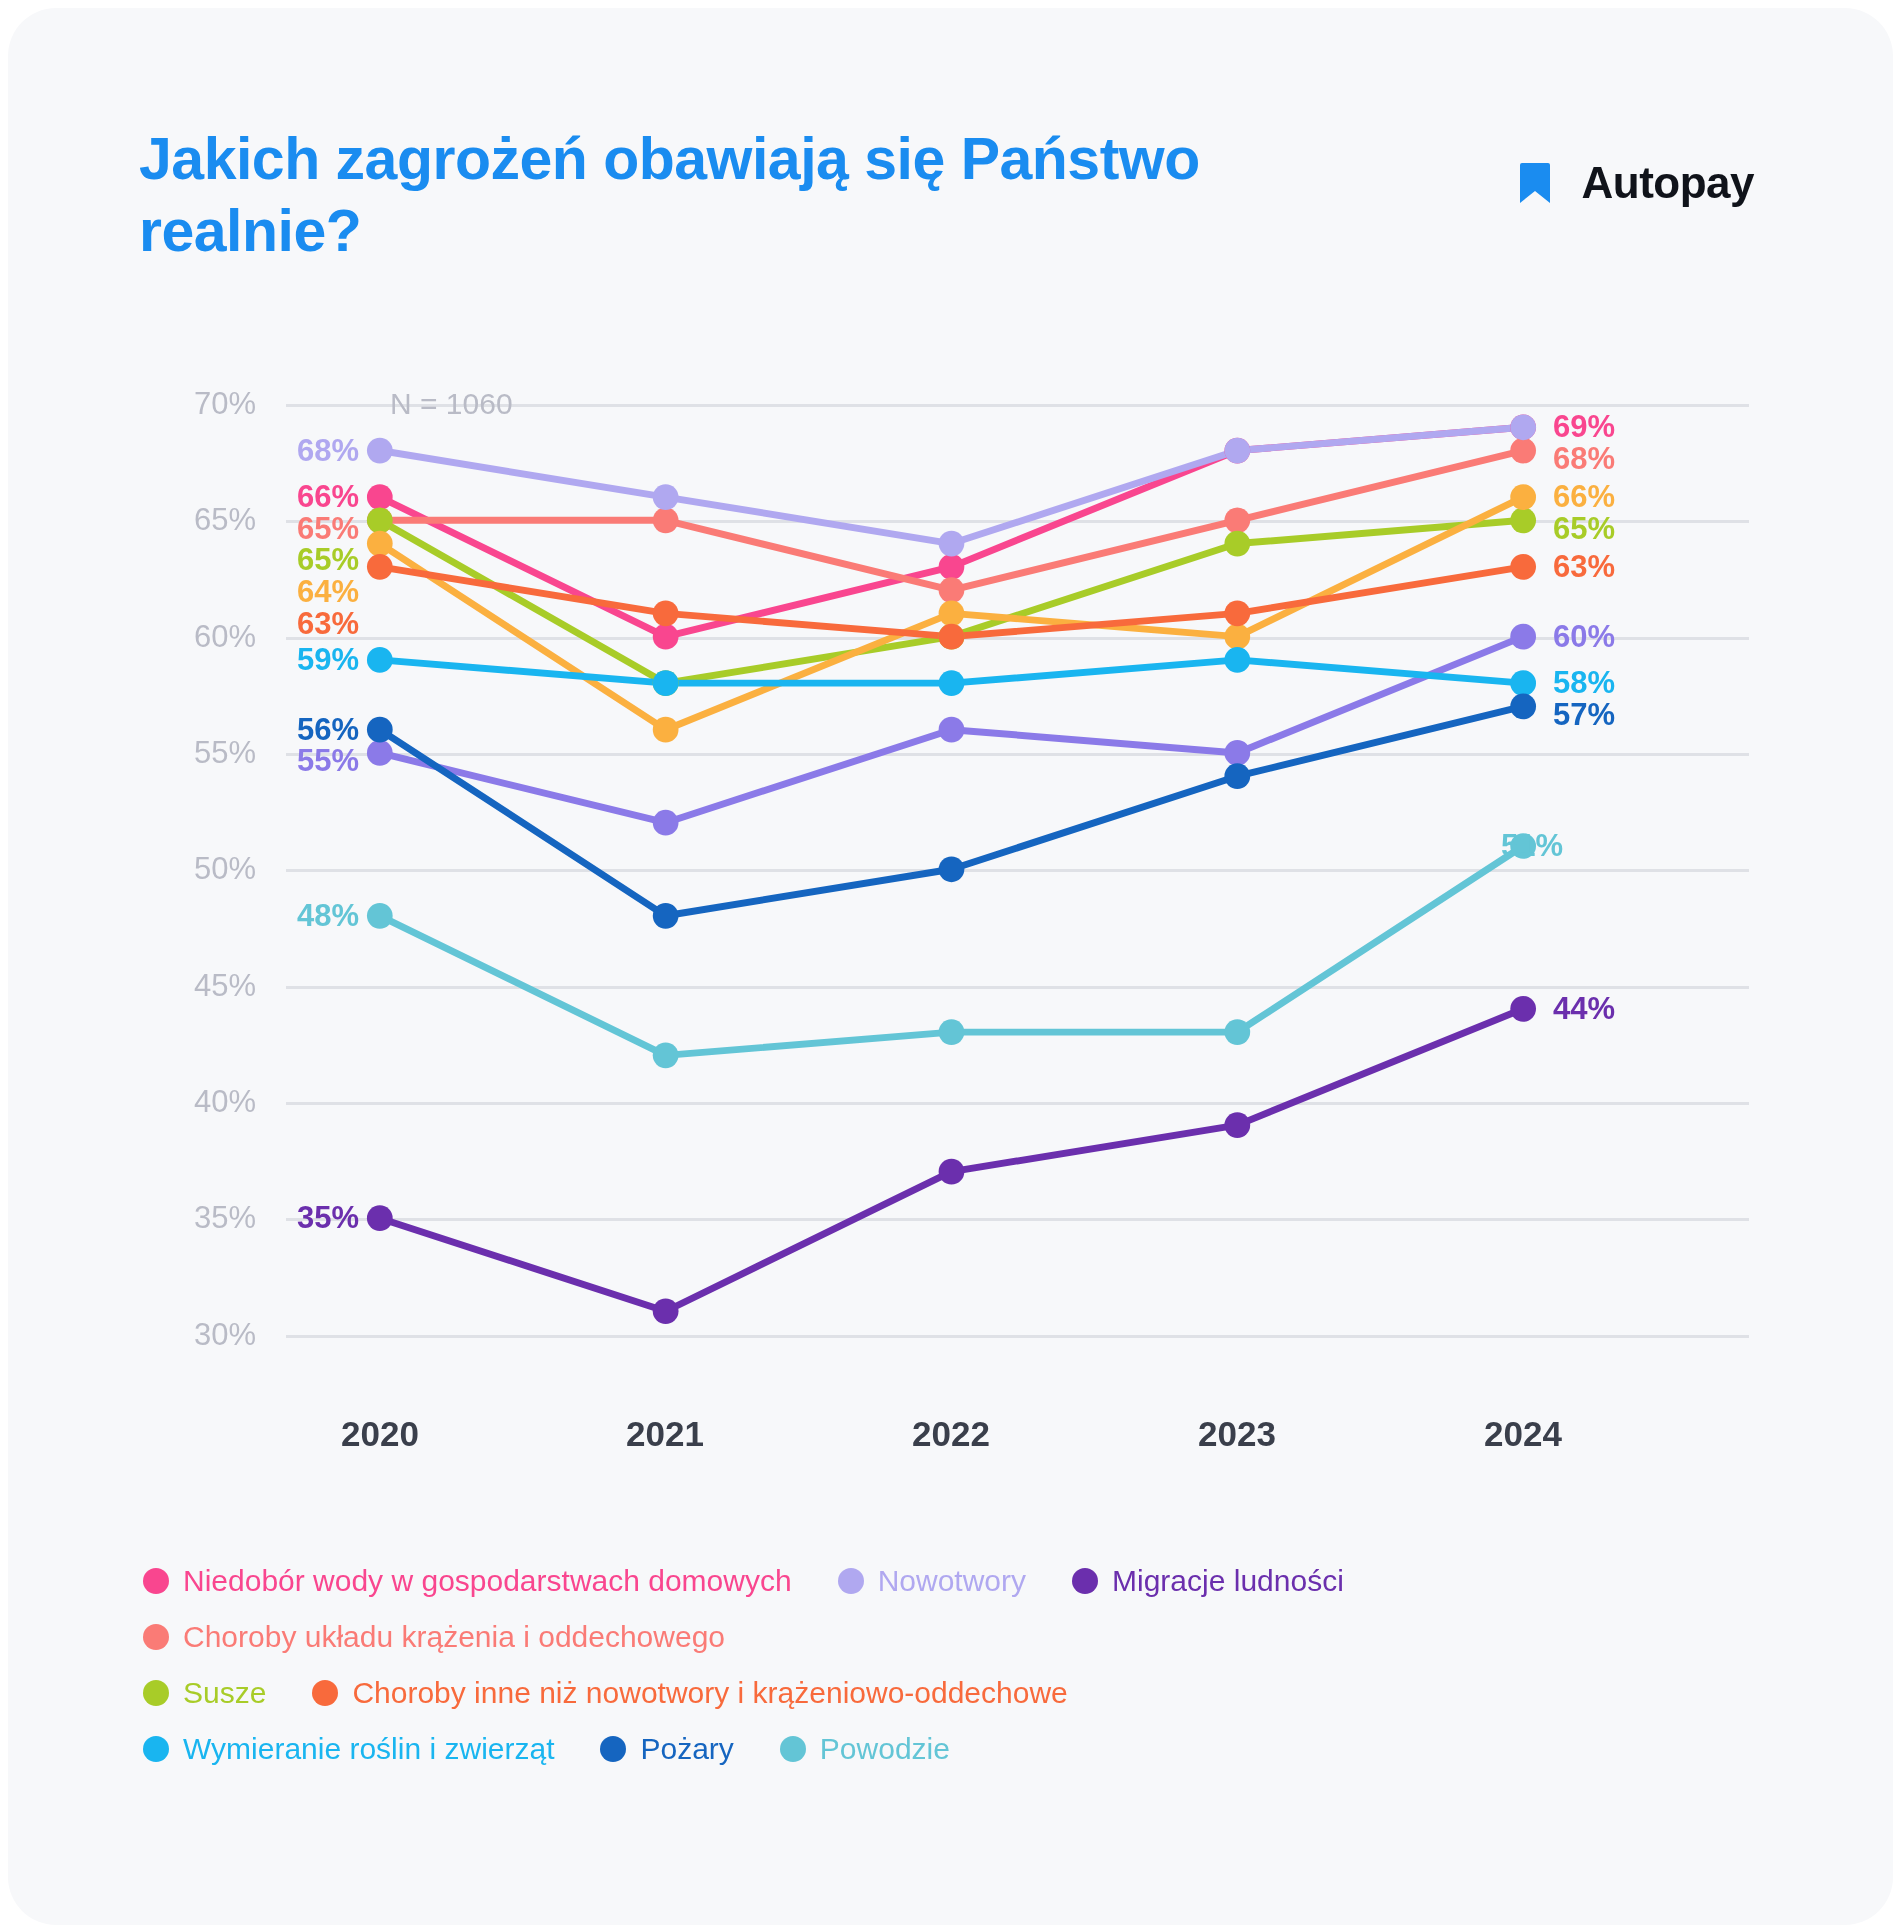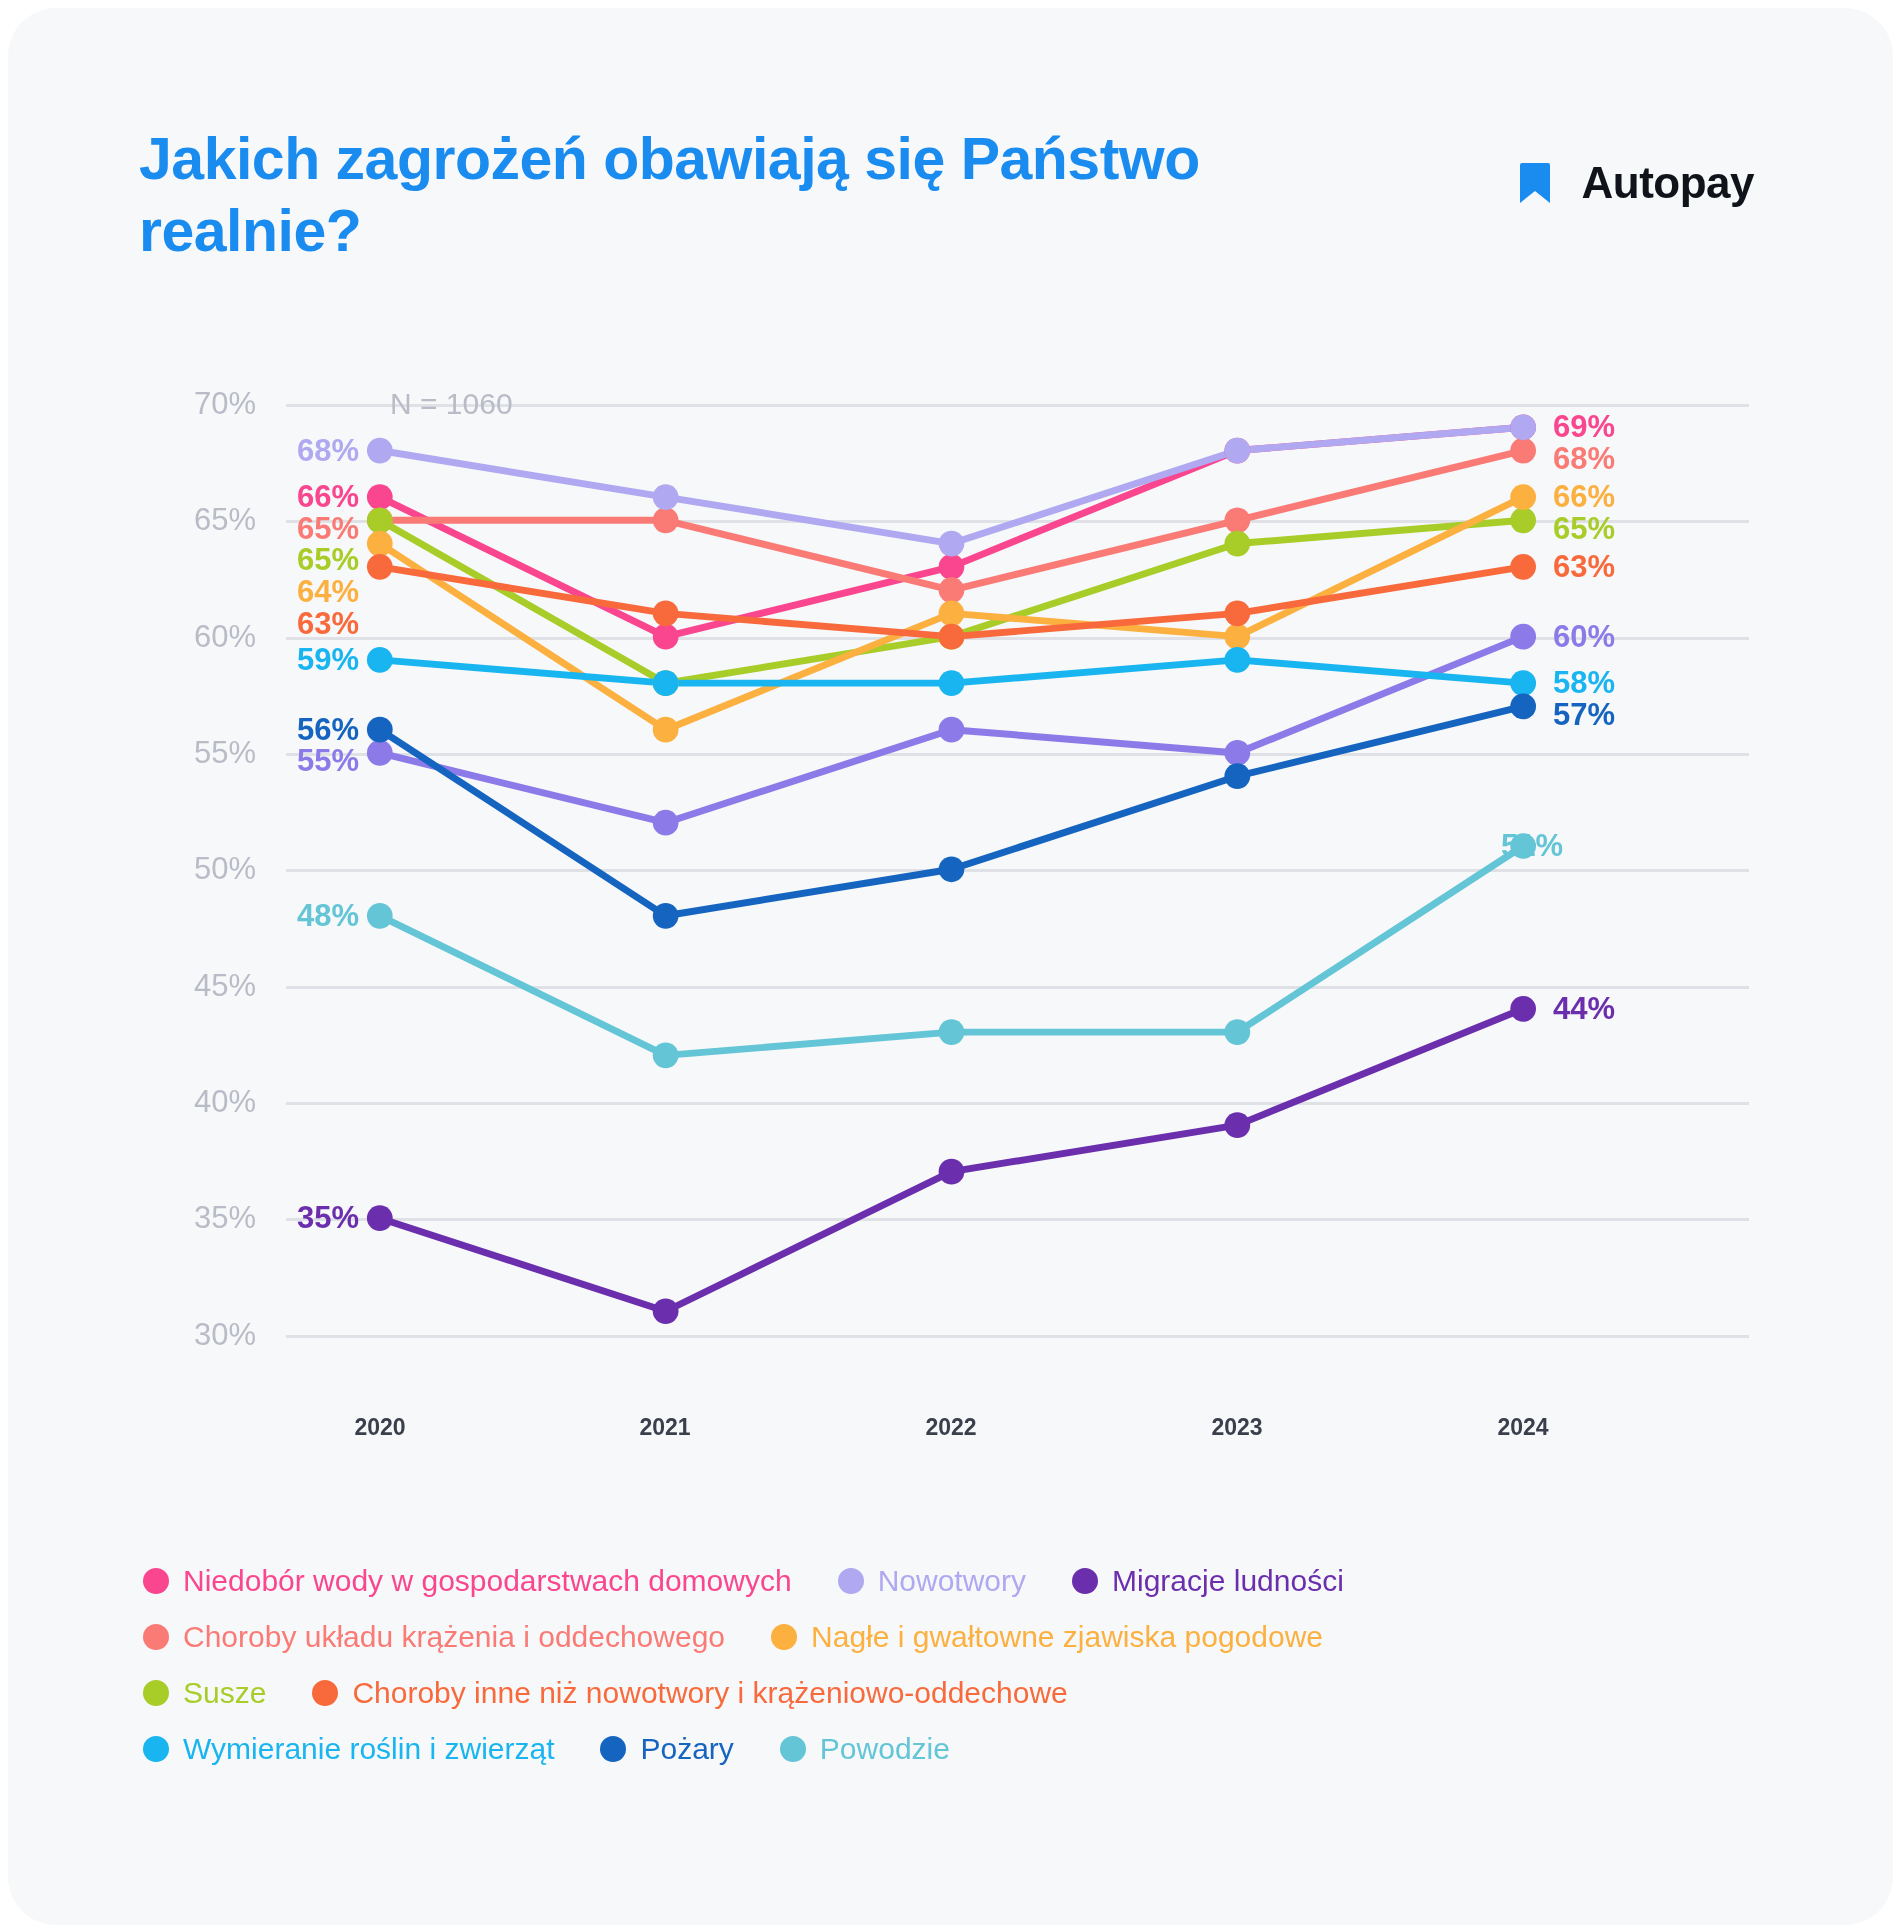--- a/index.html
+++ b/index.html
@@ -75,21 +75,21 @@
     left: 0;
     width: 119px;
     text-align: right;
     font-size: 31px;
     color: #b9bbc6;
     transform: translateY(-50%);
   }
   .x-label {
     position: absolute;
     top: 1010px;
-    font-size: 23px;
+    font-size: 35px;
     font-weight: 700;
     color: #3a3f4b;
     text-align: center;
     width: 198px;
     transform: translateX(-99px);
   }
   .nval {
     position: absolute;
     left: 253px;
     top: 0px;
@@ -296,24 +296,20 @@
           <div class="legend-item">
             <span class="legend-dot" style="background: rgb(107, 47, 173);"></span>
             <span class="legend-text" style="color: rgb(107, 47, 173);">Migracje ludności</span>
           </div>
         </div>
         <div class="legend-row">
           <div class="legend-item">
             <span class="legend-dot" style="background: rgb(250, 123, 118);"></span>
             <span class="legend-text" style="color: rgb(250, 123, 118);">Choroby układu krążenia i oddechowego</span>
           </div>
-          <div class="legend-item">
-            <span class="legend-dot" style="background: rgb(251, 176, 64);"></span>
-            <span class="legend-text" style="color: rgb(251, 176, 64);">Nagłe i gwałtowne zjawiska pogodowe</span>
-          </div>
         </div>
         <div class="legend-row">
           <div class="legend-item">
             <span class="legend-dot" style="background: rgb(168, 204, 40);"></span>
             <span class="legend-text" style="color: rgb(168, 204, 40);">Susze</span>
           </div>
           <div class="legend-item">
             <span class="legend-dot" style="background: rgb(248, 106, 60);"></span>
             <span class="legend-text" style="color: rgb(248, 106, 60);">Choroby inne niż nowotwory i krążeniowo-oddechowe</span>
           </div>

